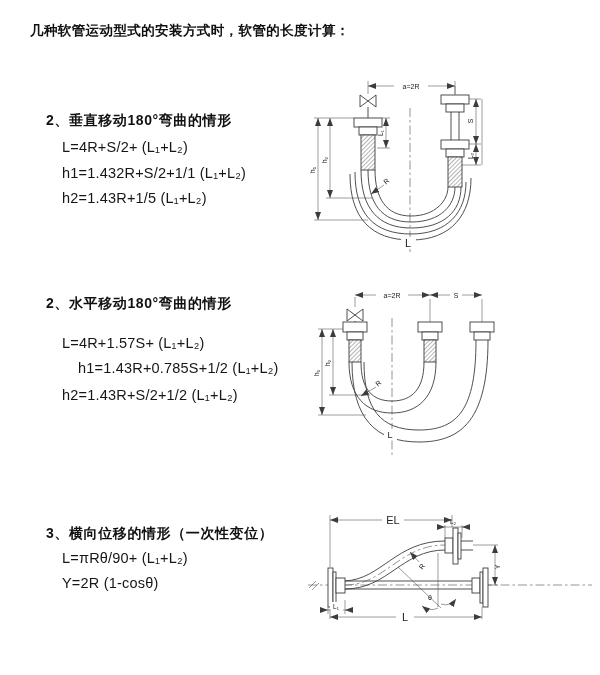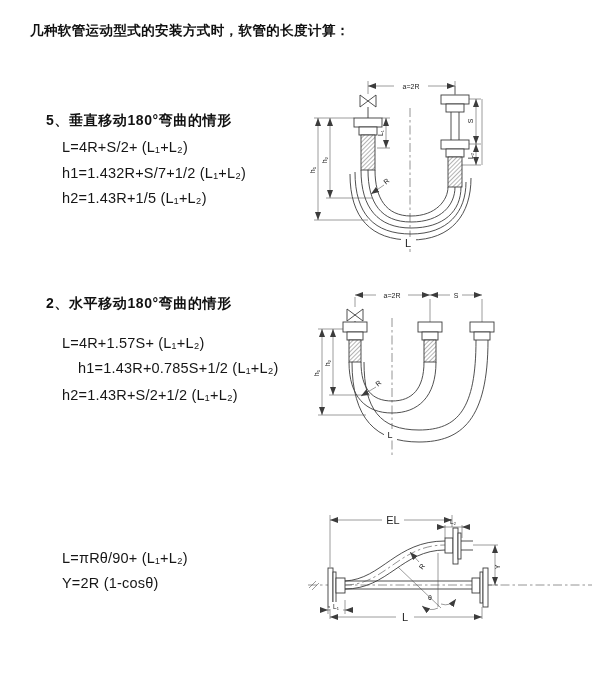--- a/index.html
+++ b/index.html
@@ -20,23 +20,23 @@
   .labS{font-size:6.5px;}
   .wbg{fill:#fff;}
 </style>
 </head>
 <body>
 
 <div class="page">
 
   <div class="t title" style="left:30px;top:22px;">几种软管运动型式的安装方式时，软管的长度计算：</div>
 
-  <div class="t head" style="left:46px;top:112px;">5、垂直移动180°弯曲的情形</div>
+  <div class="t head" style="left:46px;top:112px;">2、垂直移动180°弯曲的情形</div>
   <div class="t formula" style="left:62px;top:139px;">L=4R+S/2+ (L₁+L₂)</div>
-  <div class="t formula" style="left:62px;top:165px;">h1=1.432R+S/7+1/2 (L₁+L₂)</div>
+  <div class="t formula" style="left:62px;top:165px;">h1=1.432R+S/2+1/1 (L₁+L₂)</div>
   <div class="t formula" style="left:62px;top:190px;">h2=1.43R+1/5 (L₁+L₂)</div>
 
   <svg style="left:310px;top:70px;" width="290" height="185" viewBox="0 0 290 185">
     <defs>
       <marker id="d1a" markerWidth="9" markerHeight="8" refX="8" refY="4" orient="auto-start-reverse" markerUnits="userSpaceOnUse">
         <path d="M0,1 L8,4 L0,7 Z" fill="#3c3c3c"></path>
       </marker>
       <pattern id="d1h" patternUnits="userSpaceOnUse" width="3" height="3" patternTransform="rotate(45)">
         <rect width="3" height="3" fill="#fff"></rect>
         <line x1="0" y1="0" x2="0" y2="3" stroke="#6a6a6a" stroke-width="1"></line>
@@ -187,20 +187,21 @@
 
     <g>
       <line class="thin" x1="66" y1="102" x2="51" y2="111" marker-end="url(#d2a)"></line>
       <text class="lab" x="70" y="100" text-anchor="middle" transform="rotate(-40 70 100)">R</text>
     </g>
 
     <rect class="wbg" x="74" y="144" width="13" height="11"></rect>
     <text x="80" y="153" text-anchor="middle" style="font-size:9px;">L</text>
   </svg>
 
+  <div class="t head" style="left:46px;top:525px;">3、横向位移的情形（一次性变位）</div>
   <div class="t formula" style="left:62px;top:550px;text-align:right;">L=πRθ/90+ (L₁+L₂)</div>
   <div class="t formula" style="left:62px;top:575px;">Y=2R (1-cosθ)</div>
 
   <svg style="left:300px;top:505px;" width="300" height="155" viewBox="0 0 300 155">
     <defs>
       <marker id="d3a" markerWidth="9" markerHeight="8" refX="8" refY="4" orient="auto-start-reverse" markerUnits="userSpaceOnUse">
         <path d="M0,1 L8,4 L0,7 Z" fill="#3c3c3c"></path>
       </marker>
     </defs>
 

